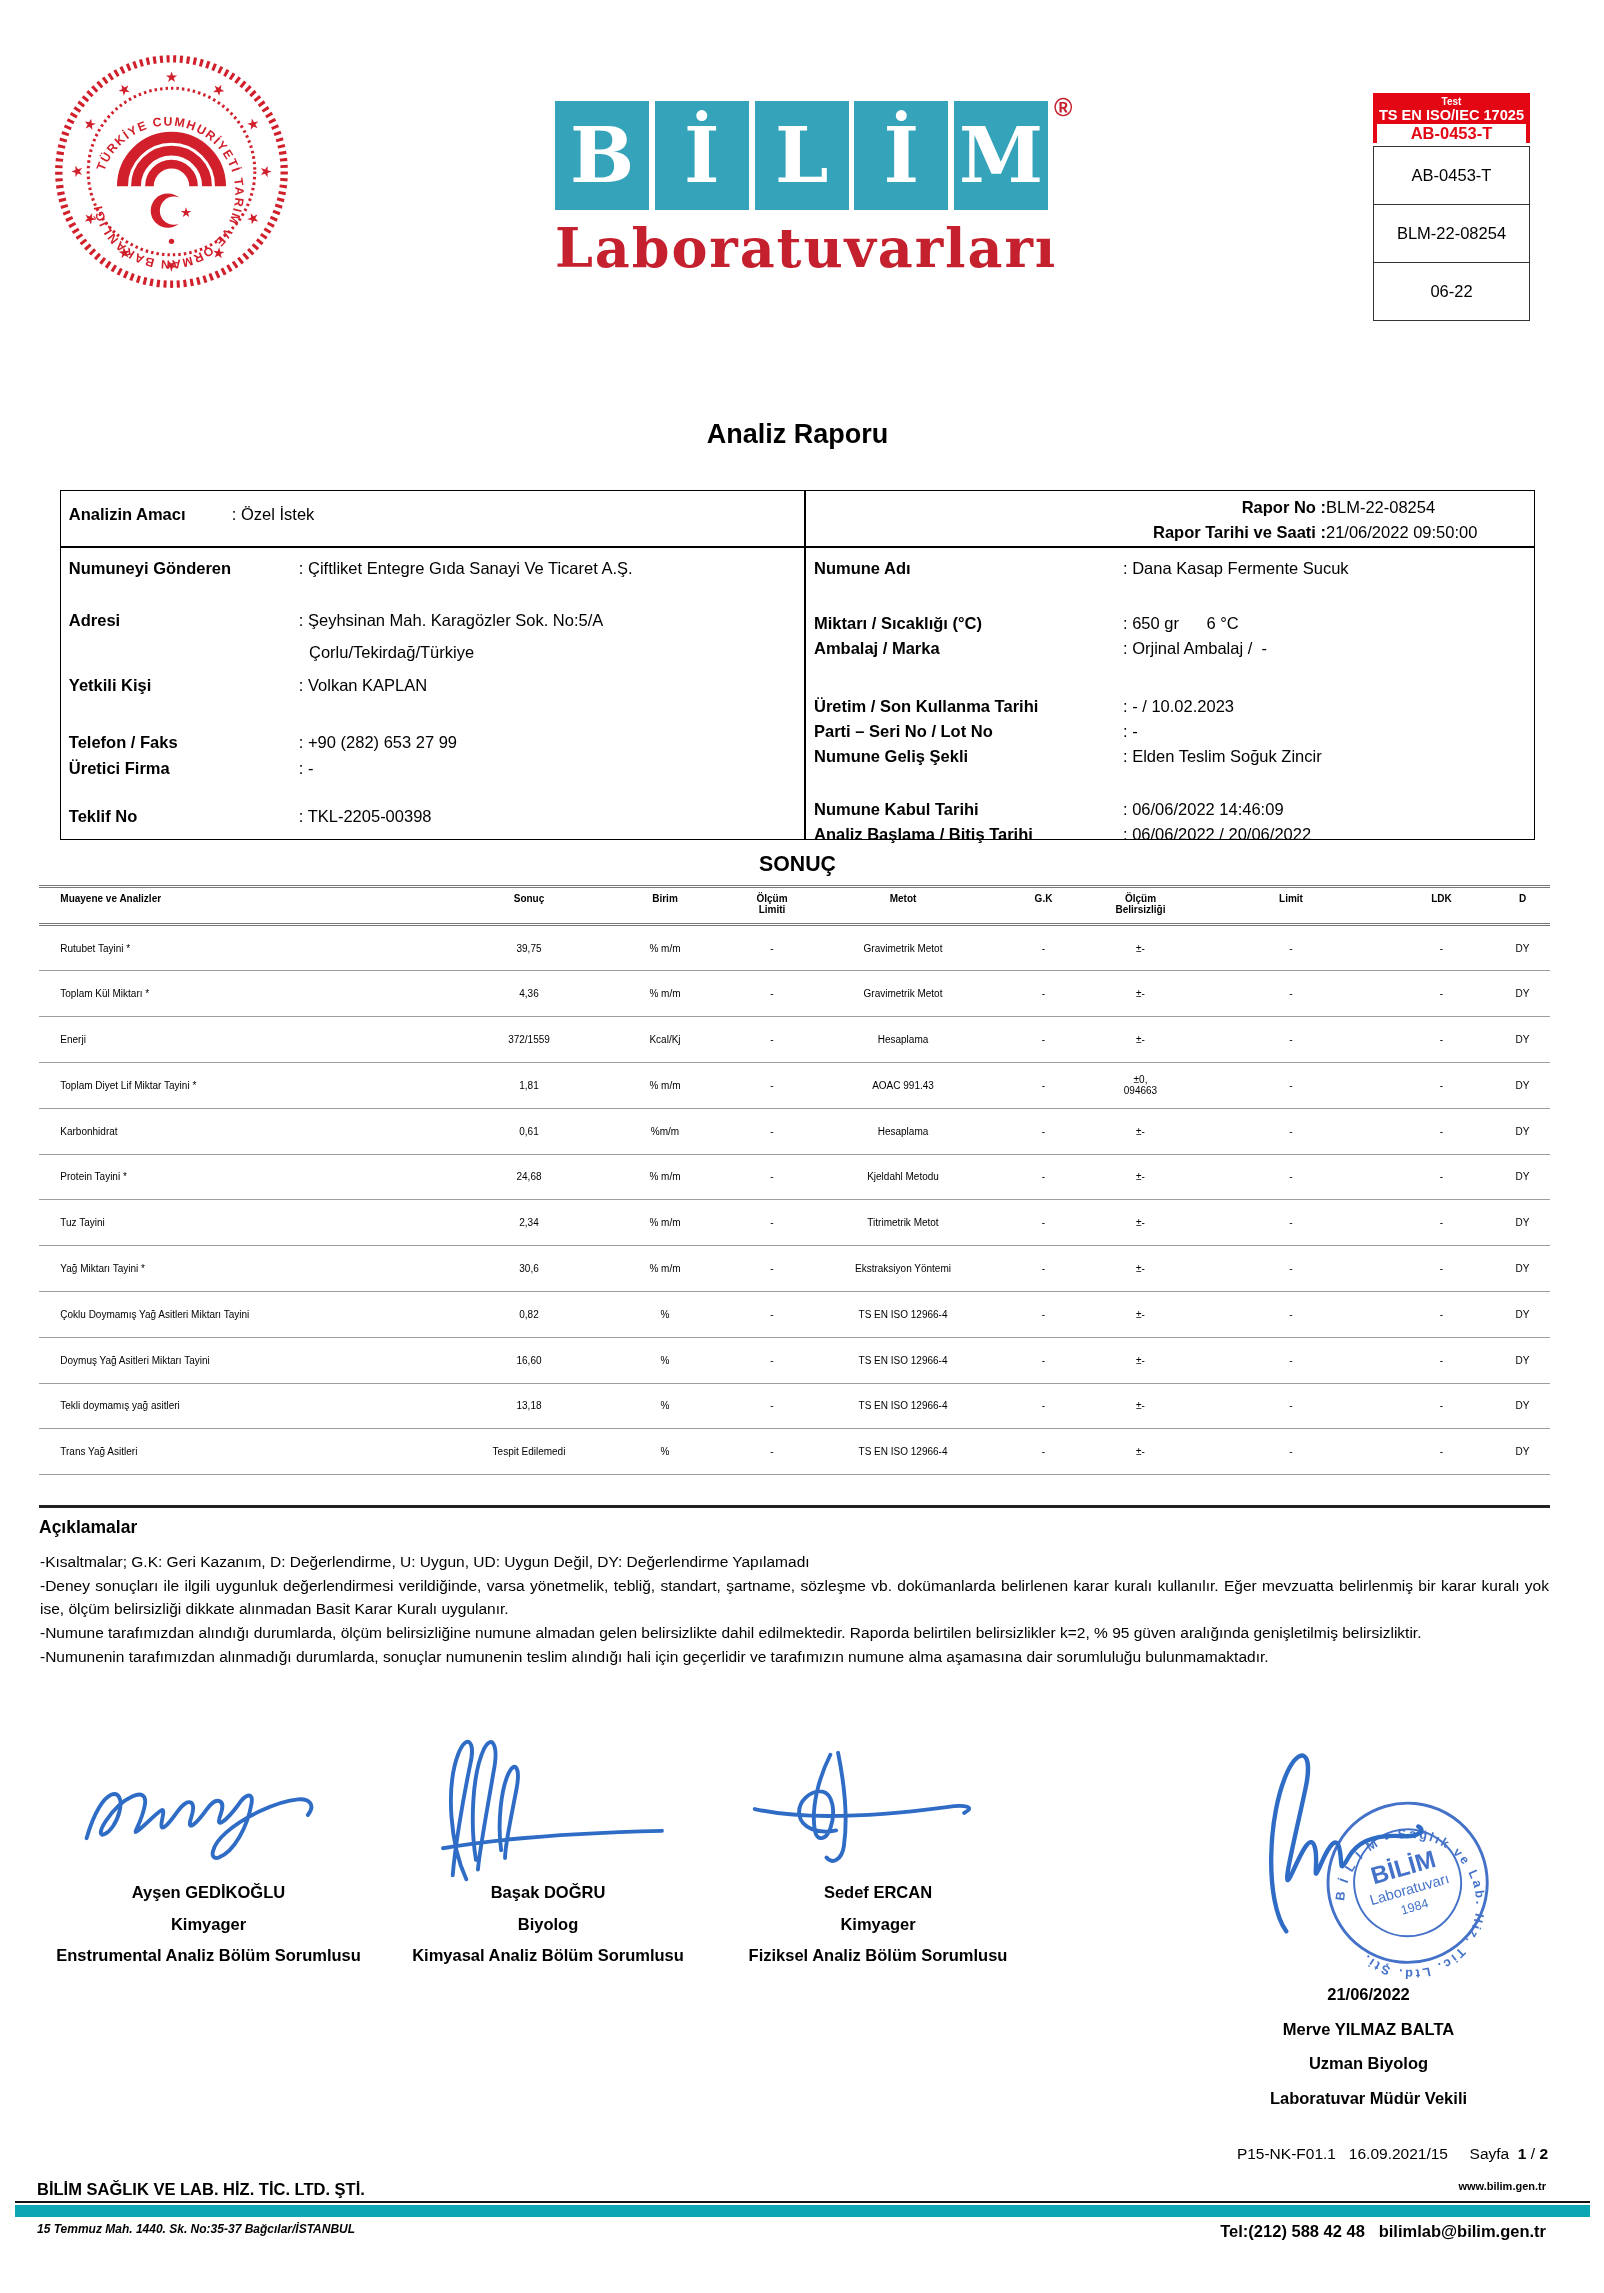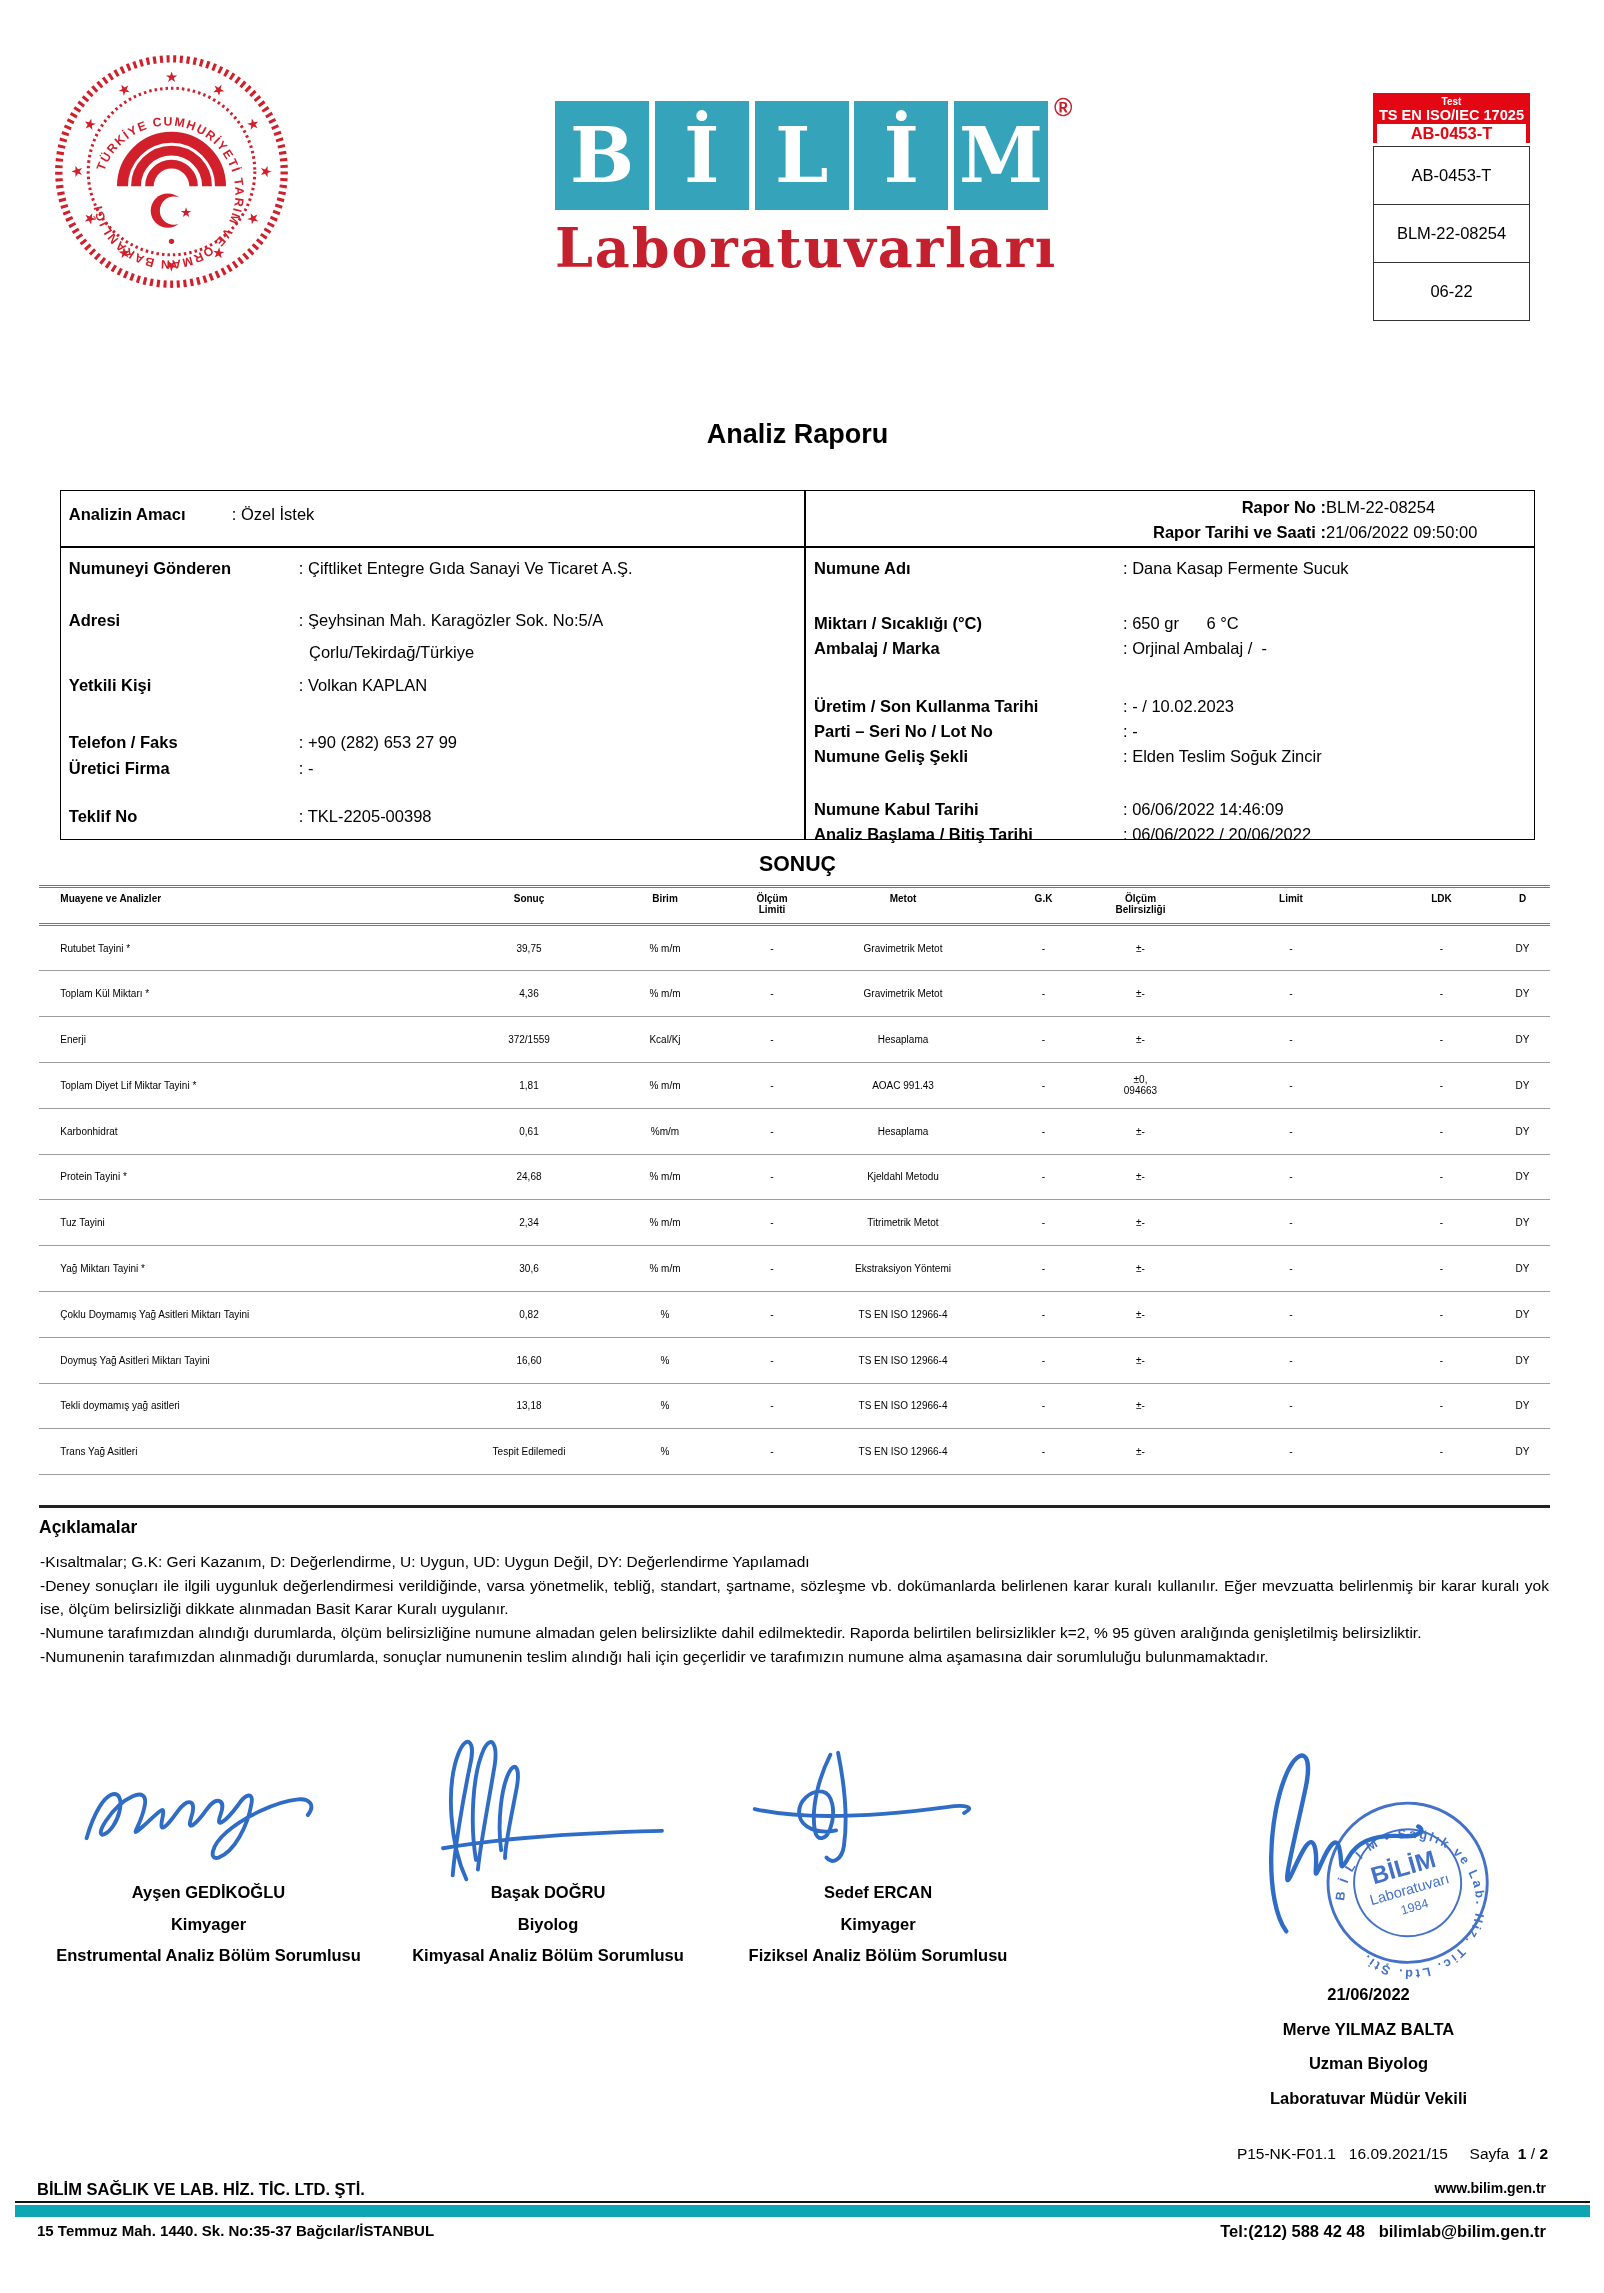--- a/index.html
+++ b/index.html
@@ -80,24 +80,24 @@
   .sigblock div{margin-bottom:12.6px;}
   .stamp-svg{position:absolute;left:1228px;top:1737px;}
   .approver{position:absolute;left:1184px;top:1985px;width:369px;text-align:center;
             font-size:16.5px;font-weight:bold;}
   .approver div{margin-bottom:15.5px;}
 
   
   .doccode{position:absolute;top:2145px;right:56px;font-size:15.5px;white-space:pre;}
   .doccode b{font-weight:bold;}
   .f-company{position:absolute;left:37px;top:2180px;font-size:16.5px;font-weight:bold;}
-  .f-web{position:absolute;right:58px;top:2180px;font-size:14px;font-weight:bold;}
+  .f-web{position:absolute;right:58px;top:2180px;font-size:11px;font-weight:bold;}
   .f-rule{position:absolute;left:14.6px;top:2201px;width:1575px;height:1.9px;background:#111;}
   .f-teal{position:absolute;left:14.6px;top:2205px;width:1575px;height:11.6px;background:#0ca6b5;}
-  .f-addr{position:absolute;left:37px;top:2222px;font-size:15px;font-weight:bold;}
+  .f-addr{position:absolute;left:37px;top:2222px;font-size:12px;font-weight:bold;font-style:italic;}
   .f-tel{position:absolute;right:58px;top:2222px;font-size:16.5px;font-weight:bold;white-space:pre;}
 </style>
 </head>
 <body>
 
 <div class="page">
 
   <svg class="seal" viewBox="0 0 200 200">
     <g fill="none" stroke="#d1202b">
       <circle cx="100" cy="100" r="92" stroke-width="6" stroke-dasharray="2.5 3"></circle>

